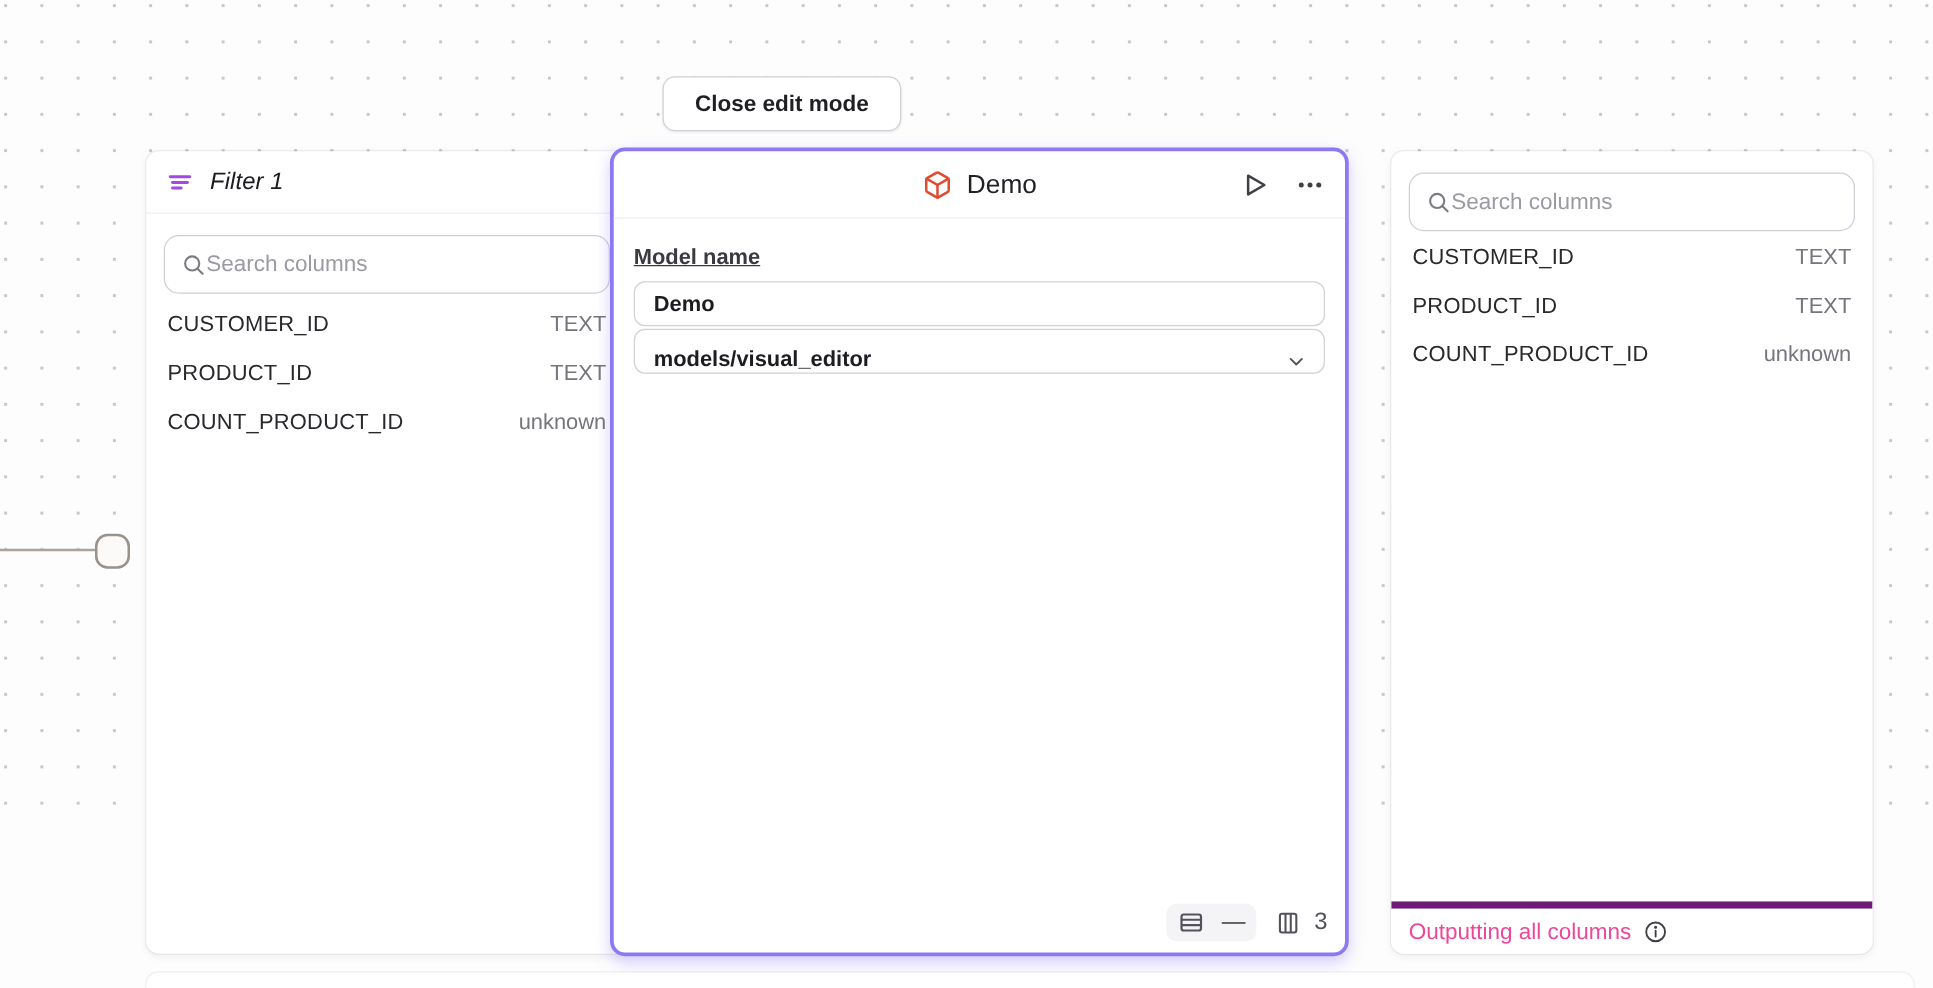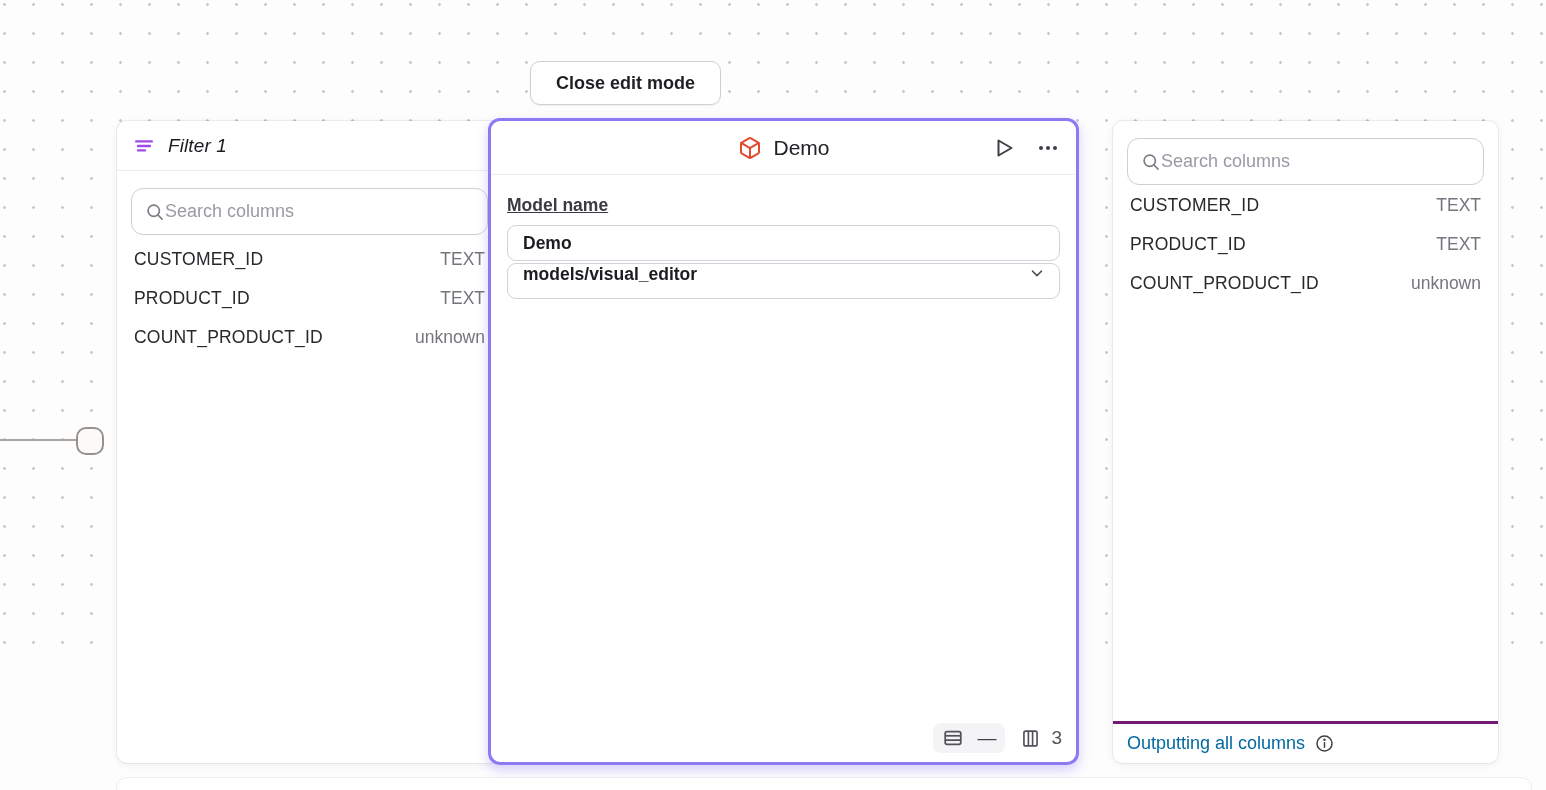--- a/index.html
+++ b/index.html
@@ -82,39 +82,39 @@
 
   .mid-body { padding:14px 16px; }
   .field-label { font-size:17.5px; font-weight:600; color:#3a3a41; margin:6px 0 9px;text-decoration:underline; }
   .text-input {
     width:100%; height:36px; border:1px solid #d2d2d8; border-radius:9px;
     padding:0 15px; font-size:17.5px; font-weight:600; color:#1c1c21;
     font-family:"Liberation Sans", sans-serif; background:#fff; outline:none;
   }
   .select-box {
     margin-top:2px; width:100%; height:36px; border:1px solid #d2d2d8; border-radius:9px;
-    padding:0 13px 0 15px; display:flex; align-items:flex-start; justify-content:space-between;
+    padding:0 13px 0 15px; display:flex; align-items:flex-end; justify-content:space-between;
     font-size:17.5px; font-weight:600; color:#1c1c21; background:#fff; cursor:pointer;
   }
   .mid-footer {
     position:absolute; right:14px; bottom:9px;
     display:flex; align-items:center; gap:15px;
   }
   .pill {
     display:flex; align-items:center; gap:13px;
     background:#f4f4f6; border-radius:8px; padding:4px 9px;
   }
   .count-group { display:flex; align-items:center; gap:10px; }
   .count-num { font-size:19px; color:#52525b; }
 
   
   .out-footer {
     position:absolute; left:0; right:0; bottom:0; height:42px;
-    border-top:3px solid #701a75; display:flex; align-items:center; gap:9px;
-    padding:0 14px; font-size:18px; color:#0369a1;
+    border-top:6px solid #701a75; display:flex; align-items:center; gap:9px;
+    padding:0 14px; font-size:18px; color:#ec4899;
     border-radius:0 0 10px 10px; background:#fff;
   }
 
   
   .edge-line { position:absolute; left:0; top:439px; width:78px; height:2px; background:#aaa39e; }
   .edge-handle {
     position:absolute; left:76px; top:427px; width:28px; height:28px;
     background:#fbfaf9; border:2px solid #98918c; border-radius:10px;
   }
 

